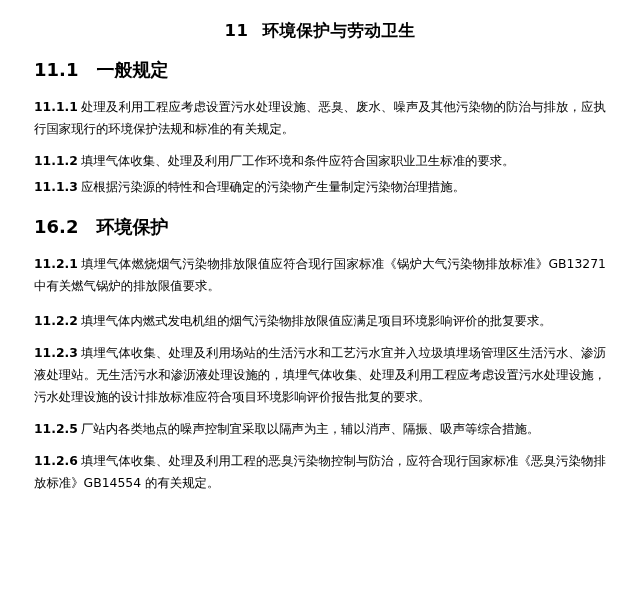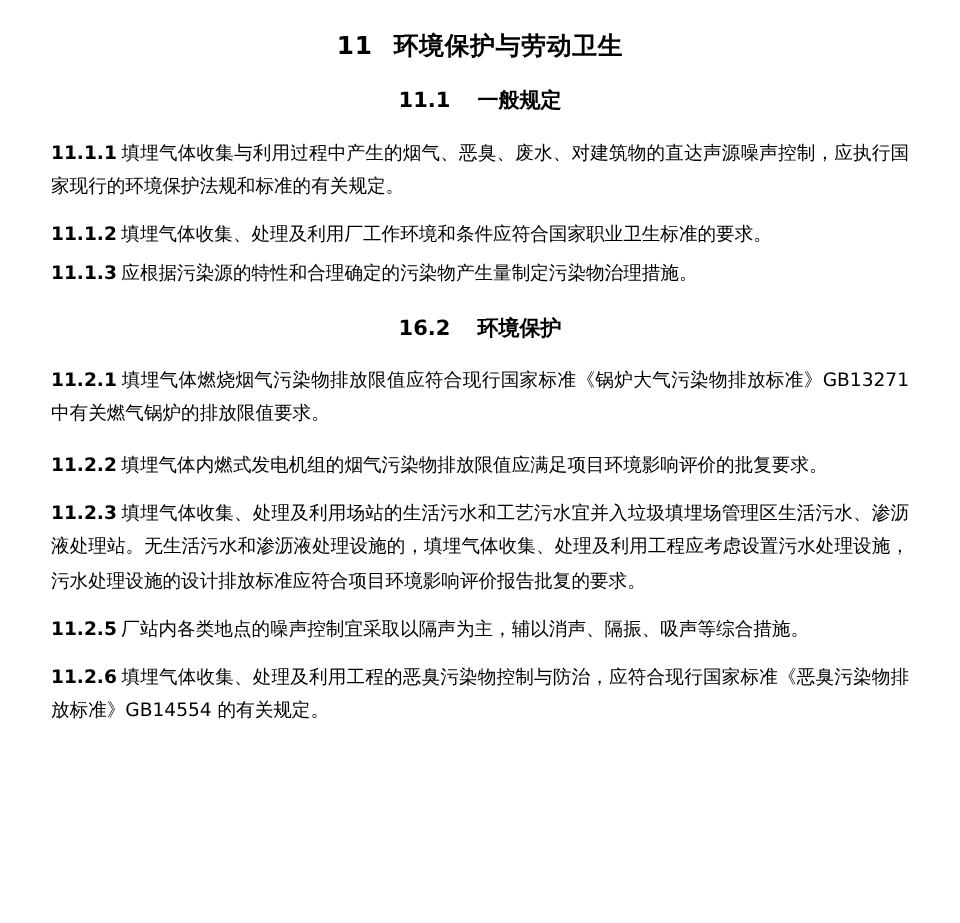--- a/index.html
+++ b/index.html
@@ -26,22 +26,22 @@
     font-size: 16.5px;
     font-weight: bold;
     letter-spacing: 0.5px;
     margin: 6px 0 16px 0;
     line-height: 1.3;
   }
   .chapter-title .num {
     margin-right: 14px;
   }
   .section-title {
-    text-align: center;
-    font-size: 14px;
+    text-align: left;
+    font-size: 18px;
     font-weight: bold;
     margin: 17px 0 14px 0;
     line-height: 1.3;
   }
   .section-title .num {
     margin-right: 18px;
   }
   p.para {
     font-size: 12.4px;
     line-height: 1.78;
@@ -68,21 +68,21 @@
 
   <h1 class="chapter-title">
     <span class="num">11</span><span>环境保护与劳动卫生</span>
   </h1>
 
   <h2 class="section-title">
     <span class="num">11.1</span><span>一般规定</span>
   </h2>
 
   <p class="para gap">
-    <span class="lead">11.1.1</span><span>填埋气体收集与利用过程中产生的烟气、恶臭、废水、对建筑物的直达声源噪声控制，应执行国家现行的环境保护法规和标准的有关规定。</span>
+    <span class="lead">11.1.1</span><span>处理及利用工程应考虑设置污水处理设施、恶臭、废水、噪声及其他污染物的防治与排放，应执行国家现行的环境保护法规和标准的有关规定。</span>
   </p>
 
   <p class="para">
     <span class="lead">11.1.2</span><span>填埋气体收集、处理及利用厂工作环境和条件应符合国家职业卫生标准的要求。</span>
   </p>
 
   <p class="para">
     <span class="lead">11.1.3</span><span>应根据污染源的特性和合理确定的污染物产生量制定污染物治理措施。</span>
   </p>
 

